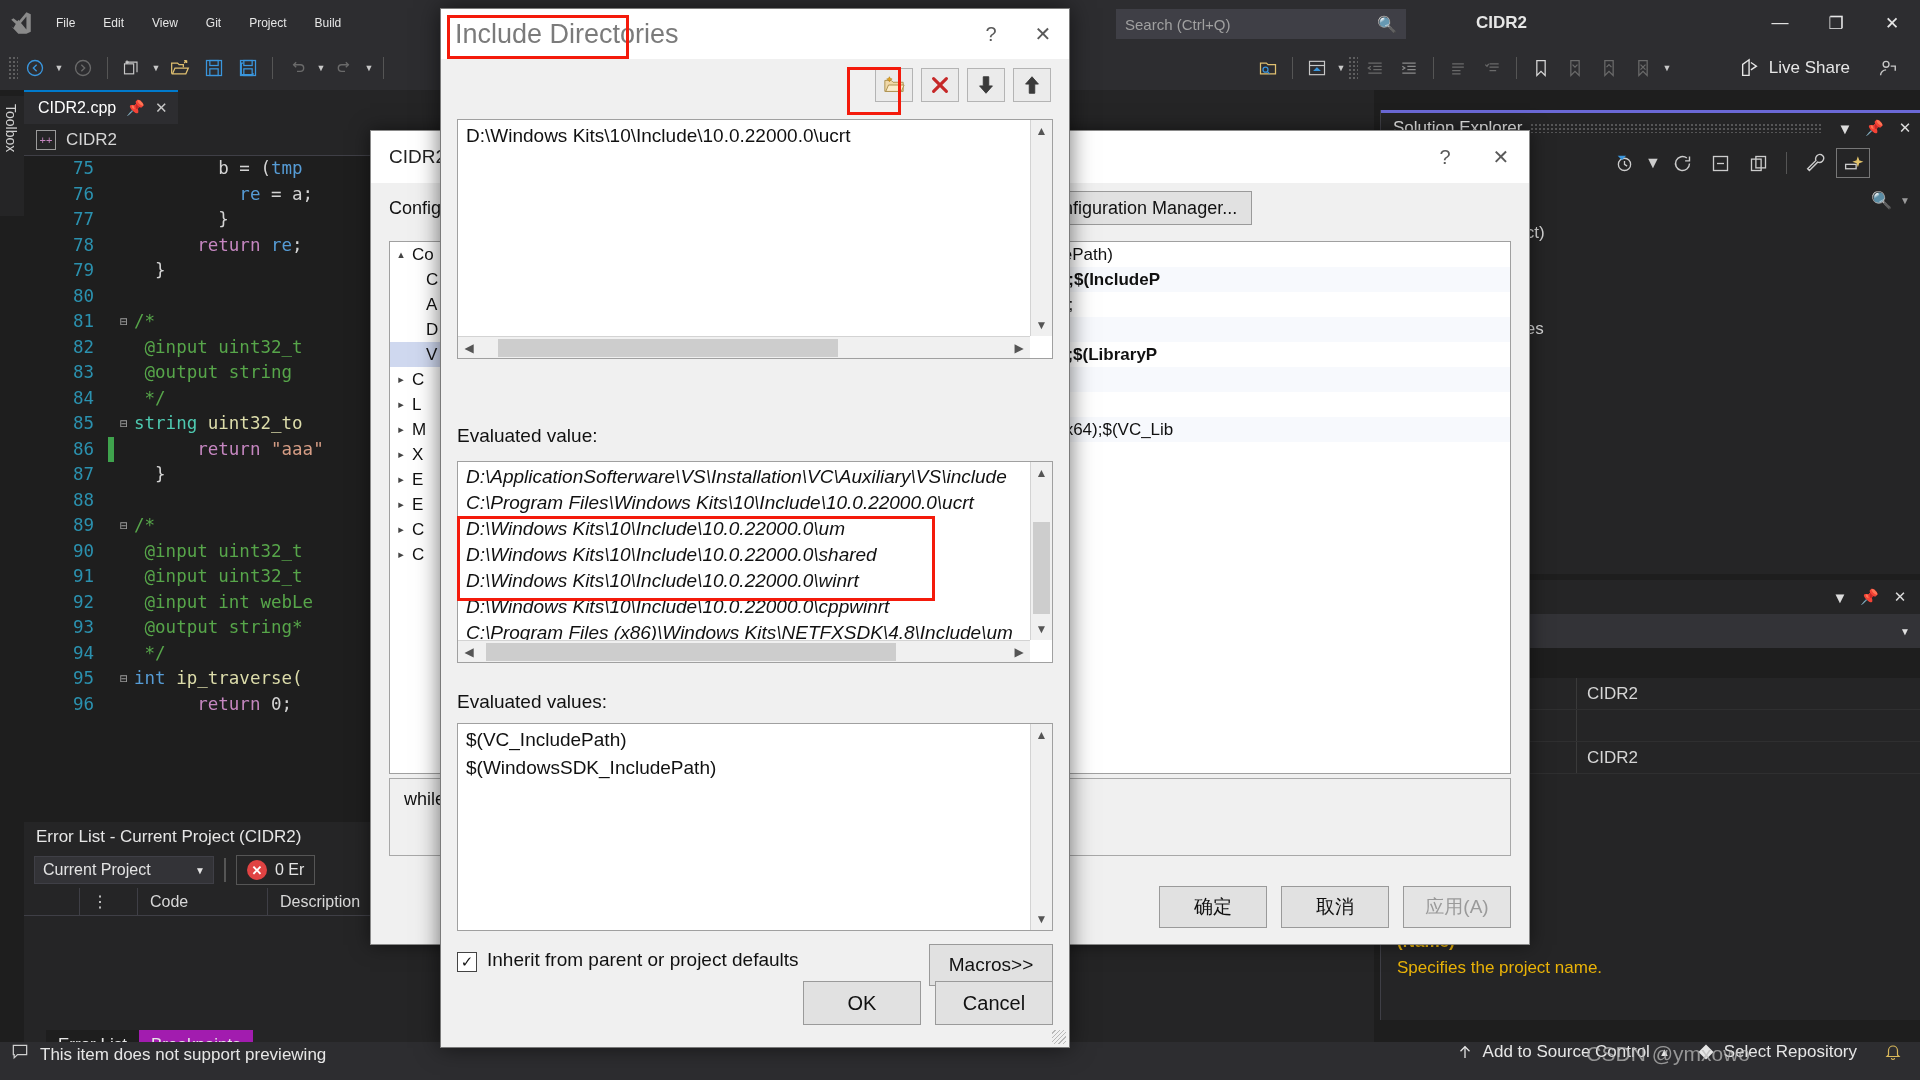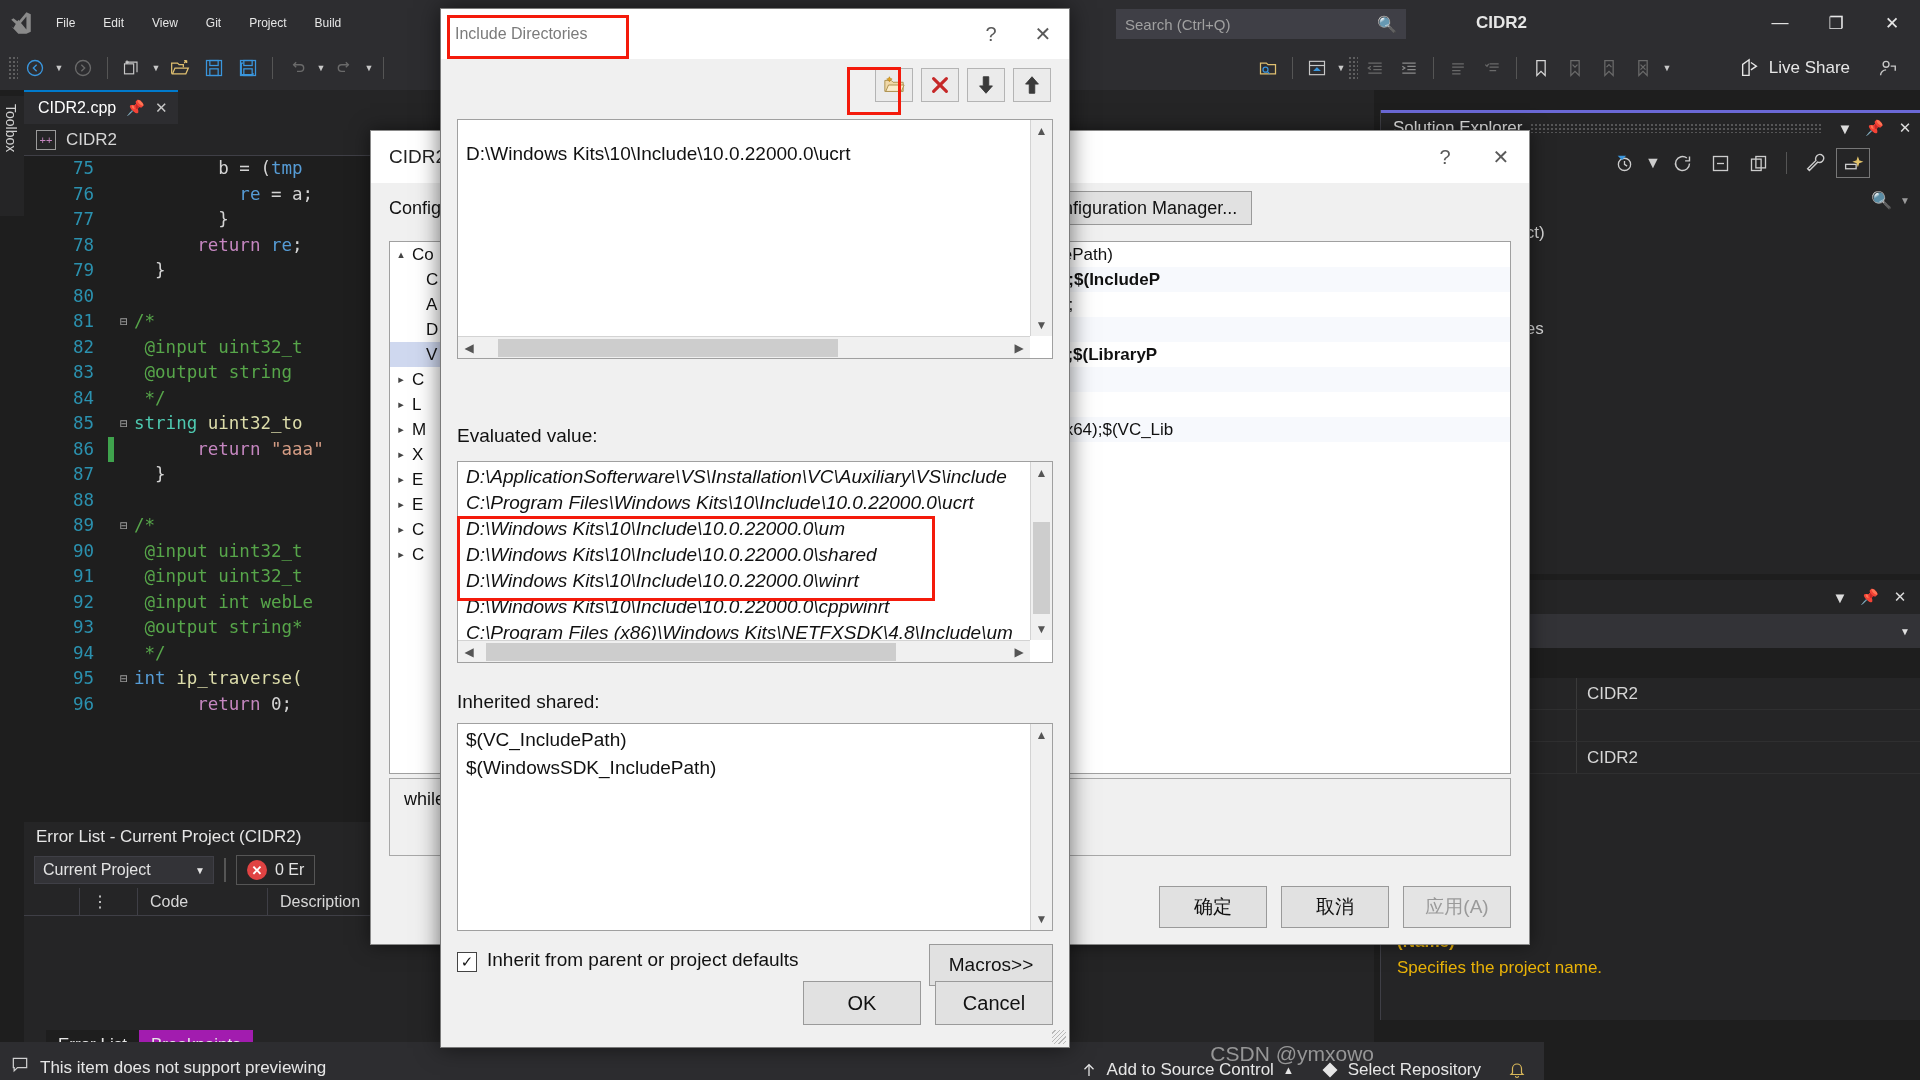--- a/index.html
+++ b/index.html
@@ -132,22 +132,22 @@
   .err-dot { width:20px;height:20px;border-radius:50%; background:#e04343; color:#fff;
              display:flex;align-items:center;justify-content:center;font-size:13px;font-weight:bold; }
   .errhdr { height:28px; display:flex; align-items:center; color:#d8d8d8; font-size:16px;
             border-bottom:1px solid #3f3f46; }
   .errhdr div { border-right:1px solid #3f3f46; height:28px; line-height:28px; padding-left:12px; }
   .bottom-tabs { position:absolute; left:46px; bottom:20px; display:flex; align-items:flex-end; }
   .btab { height:30px; line-height:30px; padding:0 12px; font-size:17px; color:#e6e6e6; background:#a21caf; }
   .btab.active { background:#1e1e1e; border-bottom:2px solid #b0b0b0; }
 
   .statusbar {
-    position:absolute; left:0; bottom:0; width:1544px; height:38px; background:#2d2d30;
-    display:flex; align-items:flex-end; color:#e6e6e6; font-size:17px;
+    position:absolute; left:0; bottom:0; width:1920px; height:38px; background:#2d2d30;
+    display:flex; align-items:flex-start; color:#e6e6e6; font-size:17px;
   }
   .sb-left { display:flex; align-items:center; gap:10px; padding-left:10px; }
   .sb-right { margin-left:auto; display:flex; align-items:center; gap:27px; padding-right:18px; }
   .sb-item { display:flex; align-items:center; gap:9px; }
   .sb-item svg { width:18px; height:18px; }
 
   
   .solexp { position:absolute; right:0; top:110px; width:540px; height:430px; background:#252526;
             border-left:1px solid #3f3f46; }
   .se-accent { height:3px; background:#6b69d6; }
@@ -225,38 +225,38 @@
   .pp-fbtn { width:108px; height:42px; border:1px solid #9a9a9a; background:#e1e1e1;
              display:flex; align-items:center; justify-content:center; font-size:19px; color:#111; }
   .pp-fbtn.disabled { color:#9a9a9a; background:#e4e4e4; }
 
   
   .incdlg {
     position:absolute; left:440px; top:8px; width:630px; height:1040px;
     background:#f0f0f0; border:1px solid #7a7a7a; box-shadow:0 0 22px rgba(0,0,0,.55);
   }
   .id-title { height:50px; background:#fff; display:flex; align-items:center; }
-  .id-title .t { font-size:16px; color:#7b7b7b; padding-left:14px; }
+  .id-title .t { font-size:27px; color:#7b7b7b; padding-left:14px; }
   .id-title .btns { margin-left:auto; display:flex; }
   .id-title .btns div { width:52px; height:50px; display:flex; align-items:center; justify-content:center;
                         color:#5a5a5a; font-size:20px; }
   .id-redbox-title {
     position:absolute; left:6px; top:6px; width:182px; height:44px;
     border:3px solid #f41a0b; pointer-events:none;
   }
   .id-toolbar { height:52px; display:flex; align-items:center; justify-content:flex-end;
                 padding-right:18px; gap:8px; }
   .id-tb { width:38px; height:34px; border:1px solid #b4b4b4; background:#ebebeb;
            display:flex; align-items:center; justify-content:center; }
   .id-tb svg { width:22px; height:22px; }
   .id-redbox-tb { position:absolute; right:168px; top:58px; width:54px; height:48px;
                   border:3px solid #f41a0b; pointer-events:none; }
   .id-list { position:absolute; left:16px; top:110px; right:16px; height:240px;
              background:#fff; border:1px solid #a0a0a0; }
-  .id-list .item { font-size:19px; color:#111; padding:23px 8px; }
+  .id-list .item { font-size:19px; color:#111; padding:5px 8px; }
   .vscroll { position:absolute; right:0; top:0; width:22px; bottom:0; background:#f0f0f0;
              border-left:1px solid #d3d3d3; display:flex; flex-direction:column; }
   .vs-arrow { height:22px; display:flex; align-items:center; justify-content:center;
               color:#555; font-size:12px; }
   .vs-track { flex:1; position:relative; }
   .vs-thumb { position:absolute; left:2px; right:2px; background:#cdcdcd; }
   .hscroll { position:absolute; left:0; right:22px; bottom:0; height:22px; background:#f0f0f0;
              border-top:1px solid #d3d3d3; display:flex; align-items:center; }
   .hs-arrow { width:22px; text-align:center; color:#555; font-size:12px; }
   .hs-track { flex:1; height:22px; position:relative; }
@@ -869,21 +869,21 @@
       <div class="hscroll">
         <div class="hs-arrow">◀</div>
         <div class="hs-track">
             <div class="hs-thumb" style="left:6px;width:410px"></div>
           </div>
         <div class="hs-arrow">▶</div>
       </div>
     </div>
     <div class="id-redbox-eval"></div>
 
-    <div class="id-lbl" style="left:16px; top:682px">Inherited shared:</div>
+    <div class="id-lbl" style="left:16px; top:682px">Evaluated values:</div>
 
     <div class="id-inh">
       <div id="id-inh-lines" style="padding-right:24px; padding-top:2px">
           <div class="line">$(VC_IncludePath)</div>
           <div class="line">$(WindowsSDK_IncludePath)</div>
         </div>
       <div class="vscroll">
         <div class="vs-arrow">▲</div>
         <div class="vs-track"></div>
         <div class="vs-arrow">▼</div>

